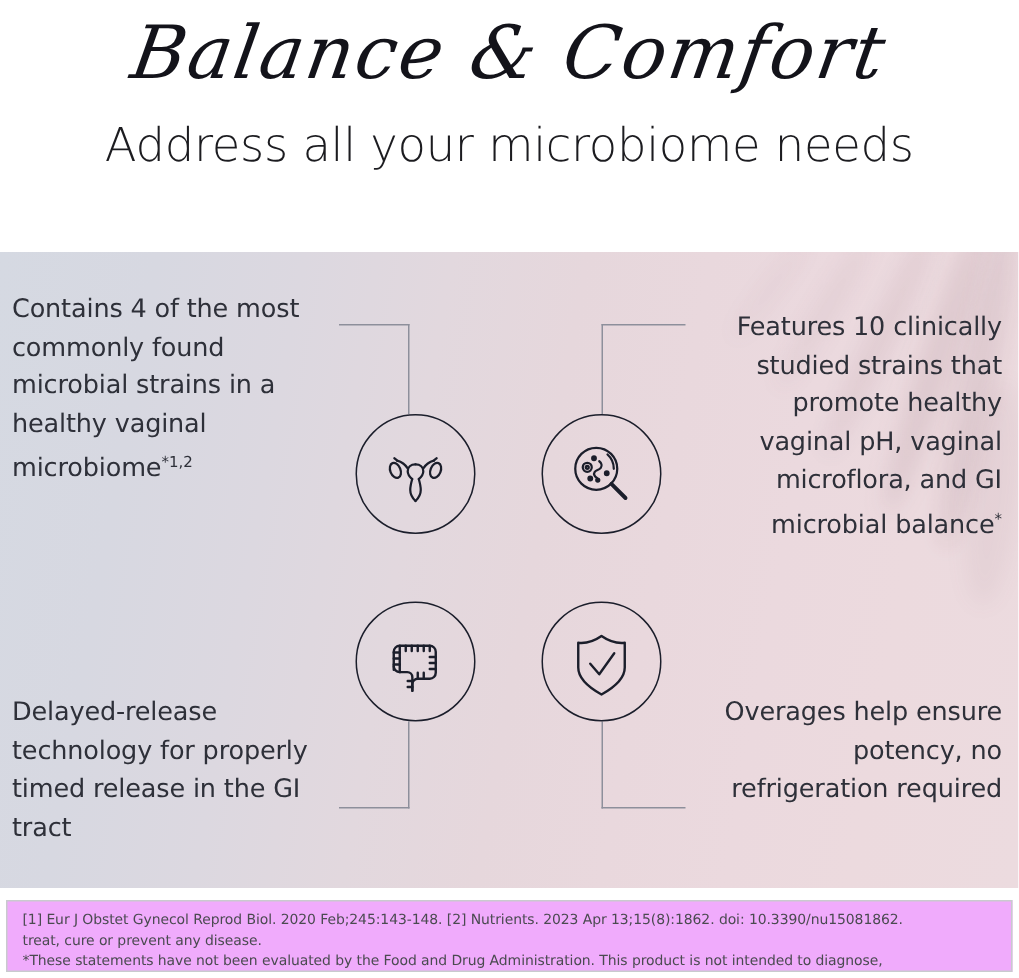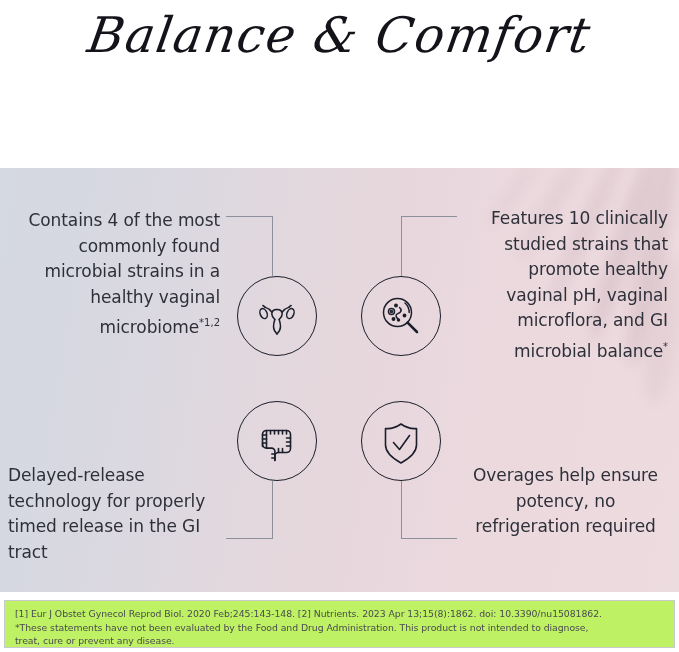--- a/index.html
+++ b/index.html
@@ -89,24 +89,24 @@
   
   .feature-text {
     position: absolute;
     font-family: "DejaVu Sans", sans-serif;
     font-weight: 400;
     font-size: 17px;
     line-height: 25.5px;
     color: #2e3039;
     letter-spacing: -0.1px;
   }
-  .t-tl { top: 208px; left: 8px;  width: 212px; text-align: right; }
+  .t-tl { top: 194px; left: 8px;  width: 212px; text-align: left; }
   .t-tr { top: 206px; left: 463px; width: 205px; text-align: right; }
   .t-bl { top: 463px; left: 8px;  width: 212px; text-align: left; }
-  .t-br { top: 463px; left: 463px; width: 205px; text-align: center; }
+  .t-br { top: 463px; left: 463px; width: 205px; text-align: right; }
 
   .sup {
     font-size: 10px;
     vertical-align: super;
     letter-spacing: 0;
   }
 
   
   .icon-circle {
     position: absolute;
@@ -148,38 +148,39 @@
 
   
   .footnote-box {
     position: absolute;
     top: 600px;
     left: 4px;
     width: 671px;
     height: 48px;
     box-sizing: border-box;
     border: 1px solid #c9cace;
-    background: #bef264;
+    background: #f0abfc;
     padding: 6px 10px 0 10px;
   }
   .footnote-line {
     font-family: "DejaVu Sans", sans-serif;
     font-size: 9.3px;
     line-height: 13.5px;
     color: #4a4a50;
     letter-spacing: -0.05px;
     white-space: nowrap;
   }
 </style>
 </head>
 <body>
 
 <div class="header">
   <div class="script-title">Balance &amp; Comfort</div>
   <div class="headline">
+    <div>Address all your microbiome needs</div>
   </div>
 </div>
 
 <div class="panel">
   <div class="shadow-frond frond-a"></div>
   <div class="shadow-frond frond-b"></div>
   <div class="shadow-frond frond-c"></div>
   <div class="shadow-frond frond-d"></div>
   <div class="shadow-frond frond-e"></div>
   <div class="shadow-frond frond-f"></div>
@@ -255,15 +256,15 @@
   <span>
     <svg width="54" height="54" viewBox="0 0 54 54" fill="none" stroke="#1b1e2b" stroke-width="1.6" stroke-linecap="round" stroke-linejoin="round">
       <path d="M11.5 14.5 c5.5 .6 10.5 -1 15.5 -4.5 c5 3.5 10 5.1 15.5 4.5 v16.5 c0 7.5 -6.5 13 -15.5 18 c-9 -5 -15.5 -10.5 -15.5 -18 z"></path>
       <path d="M19.5 28.5 L25.5 35.5 L35.5 21.5" stroke-width="1.6"></path>
     </svg>
   </span>
 </div>
 
 <div class="footnote-box">
   <div class="footnote-line">[1] Eur J Obstet Gynecol Reprod Biol. 2020 Feb;245:143-148. [2] Nutrients. 2023 Apr 13;15(8):1862. doi: 10.3390/nu15081862.</div>
+  <div class="footnote-line">treat, cure or prevent any disease.</div>
   <div class="footnote-line">*These statements have not been evaluated by the Food and Drug Administration. This product is not intended to diagnose,</div>
-  <div class="footnote-line">treat, cure or prevent any disease.</div>
 </div>
 
 </body></html>

